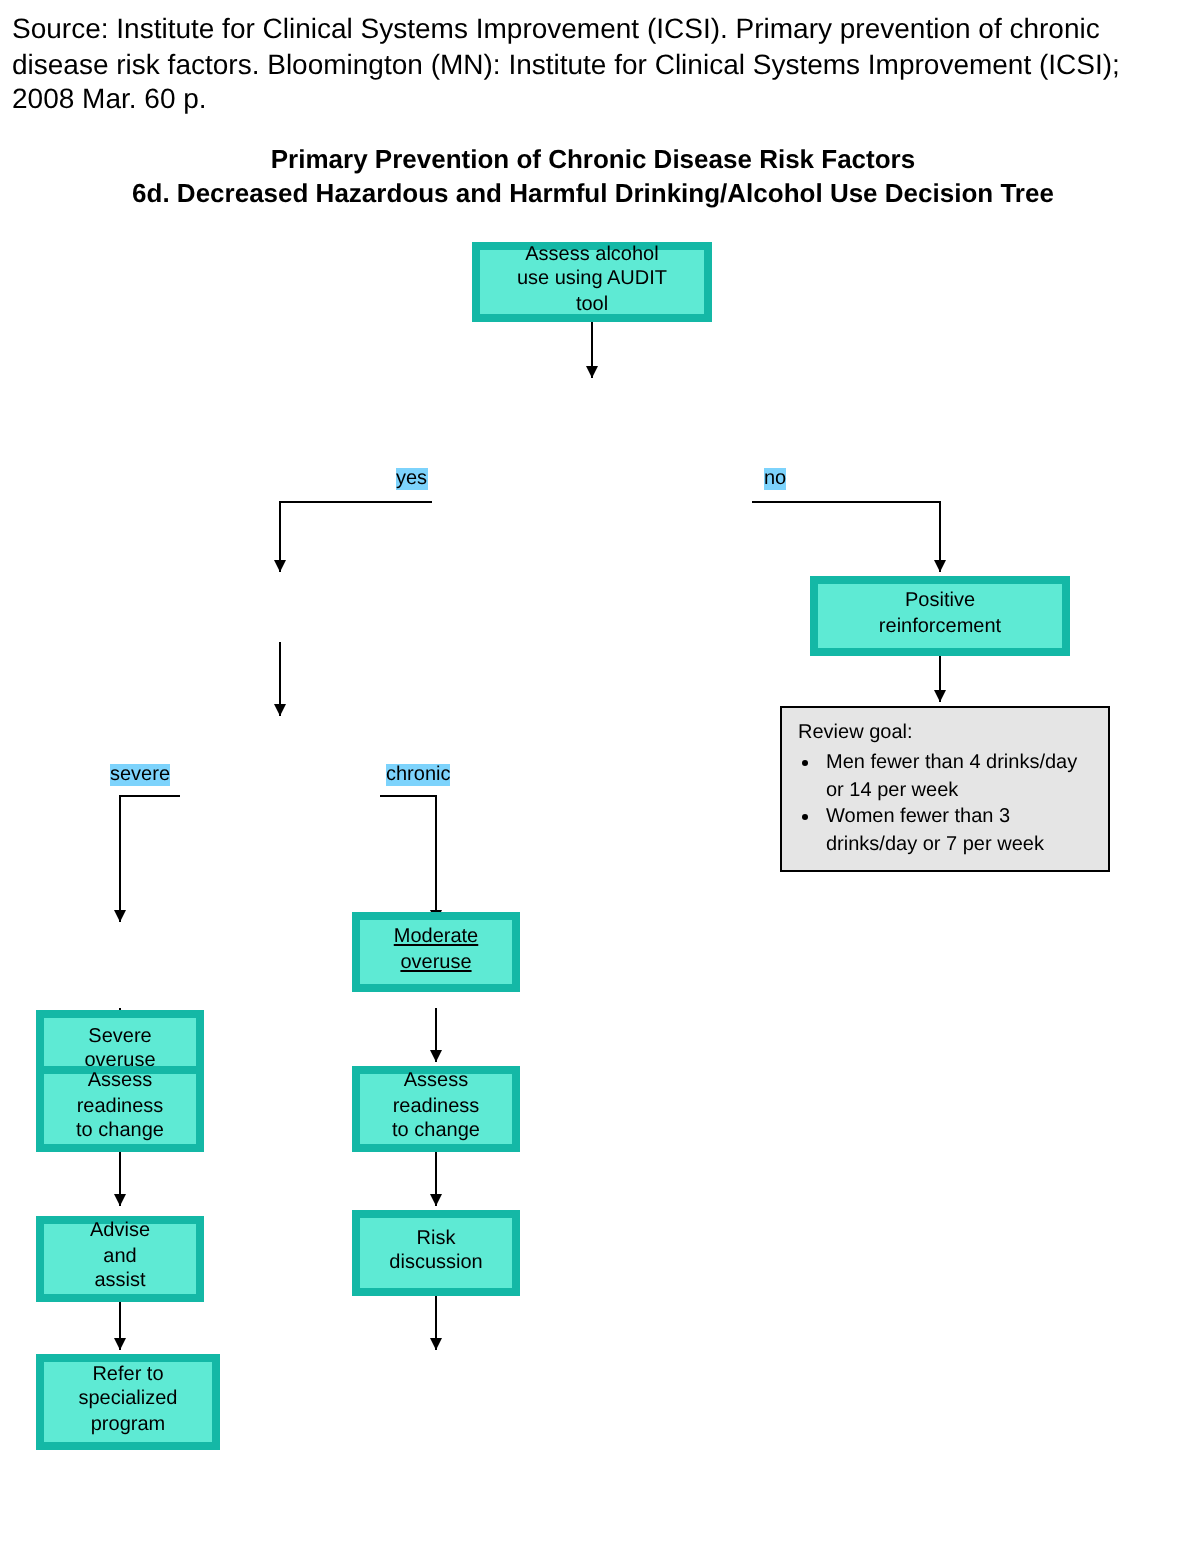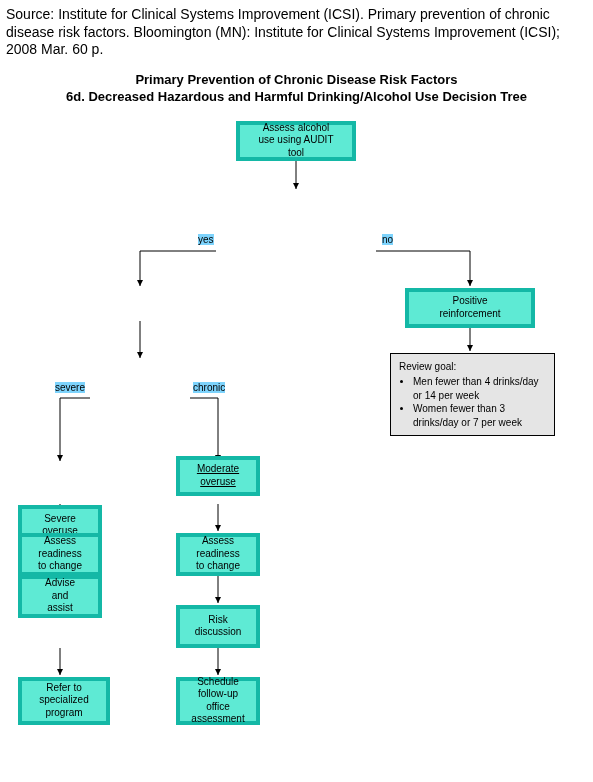--- a/index.html
+++ b/index.html
@@ -143,23 +143,22 @@
       <li>Men fewer than 4 drinks/day or 14 per week</li>
       <li>Women fewer than 3 drinks/day or 7 per week</li>
     </ul>
   </div>
 
   <div class="edge-label" style="left:55px; top:276px;">severe</div>
   <div class="edge-label" style="left:193px; top:276px;">chronic</div>
 
   <div class="box" style="left:18px; top:357px; width:84px; height:41px;margin-top:42px;">Severe overuse</div>
   <div class="box" style="left:18px; top:427px; width:84px; height:43px;">Assess readiness to change</div>
-  <div class="box" style="left:18px; top:469px; width:84px; height:43px;">Advise and assist</div>
+  <div class="box" style="left:18px; top:502px; width:84px; height:43px;">Advise and assist</div>
   <div class="box" style="left:18px; top:571px; width:92px; height:48px;">Refer to specialized program</div>
 
   <div class="box" style="left:176px; top:350px; width:84px; height:30px;text-decoration:underline;">Moderate overuse</div>
   <div class="box" style="left:176px; top:427px; width:84px; height:43px;">Assess readiness to change</div>
   <div class="box" style="left:176px; top:499px; width:84px; height:43px;">Risk discussion</div>
-  <div class="box" style="left:176px; top:571px; width:84px; height:48px;">Schedule follow-up office assessment</div>
 
 </div>
 
 <div class="footer">All copyrights are reserved by the Institute for Clinical Systems Improvement, Inc.</div>
 
 </body></html>

